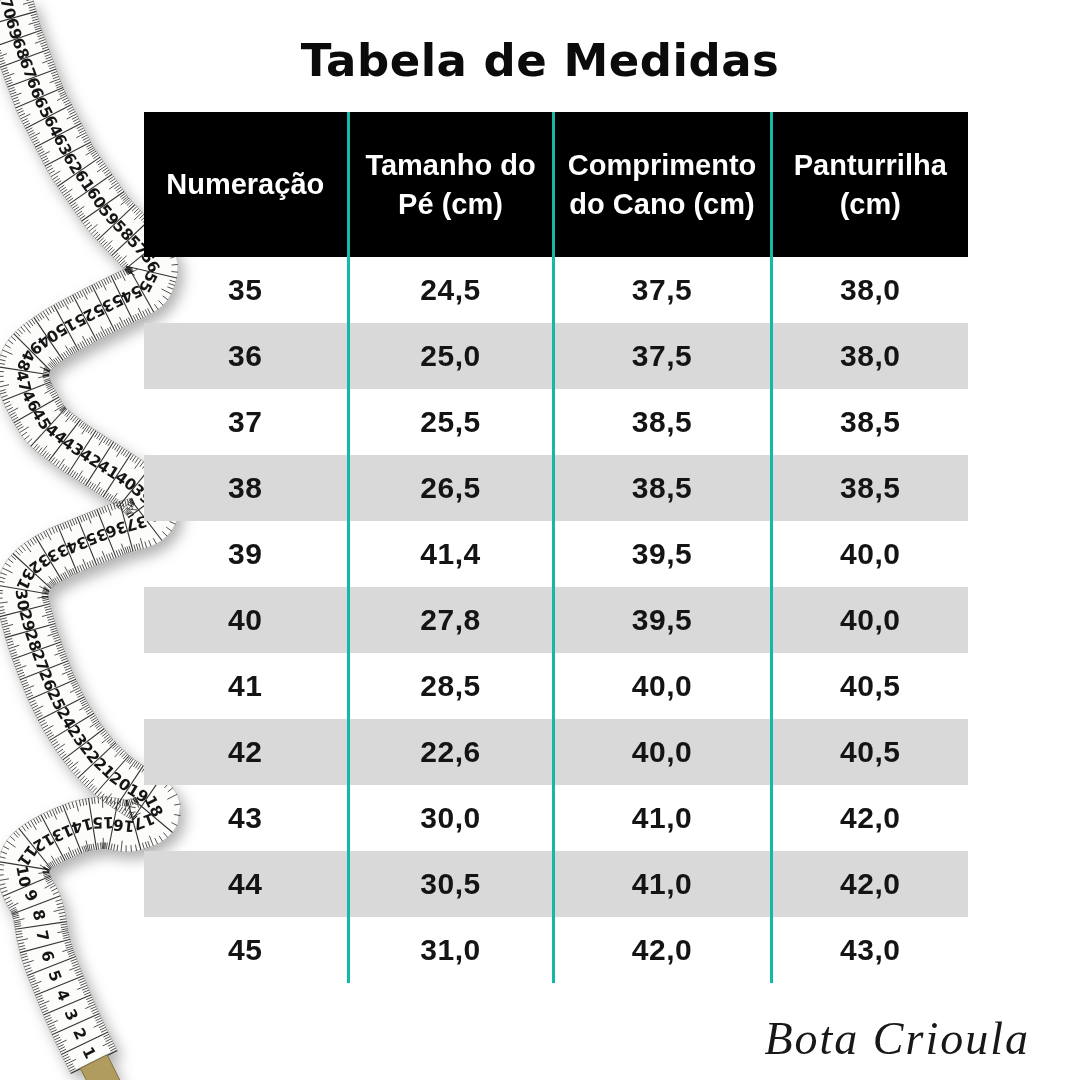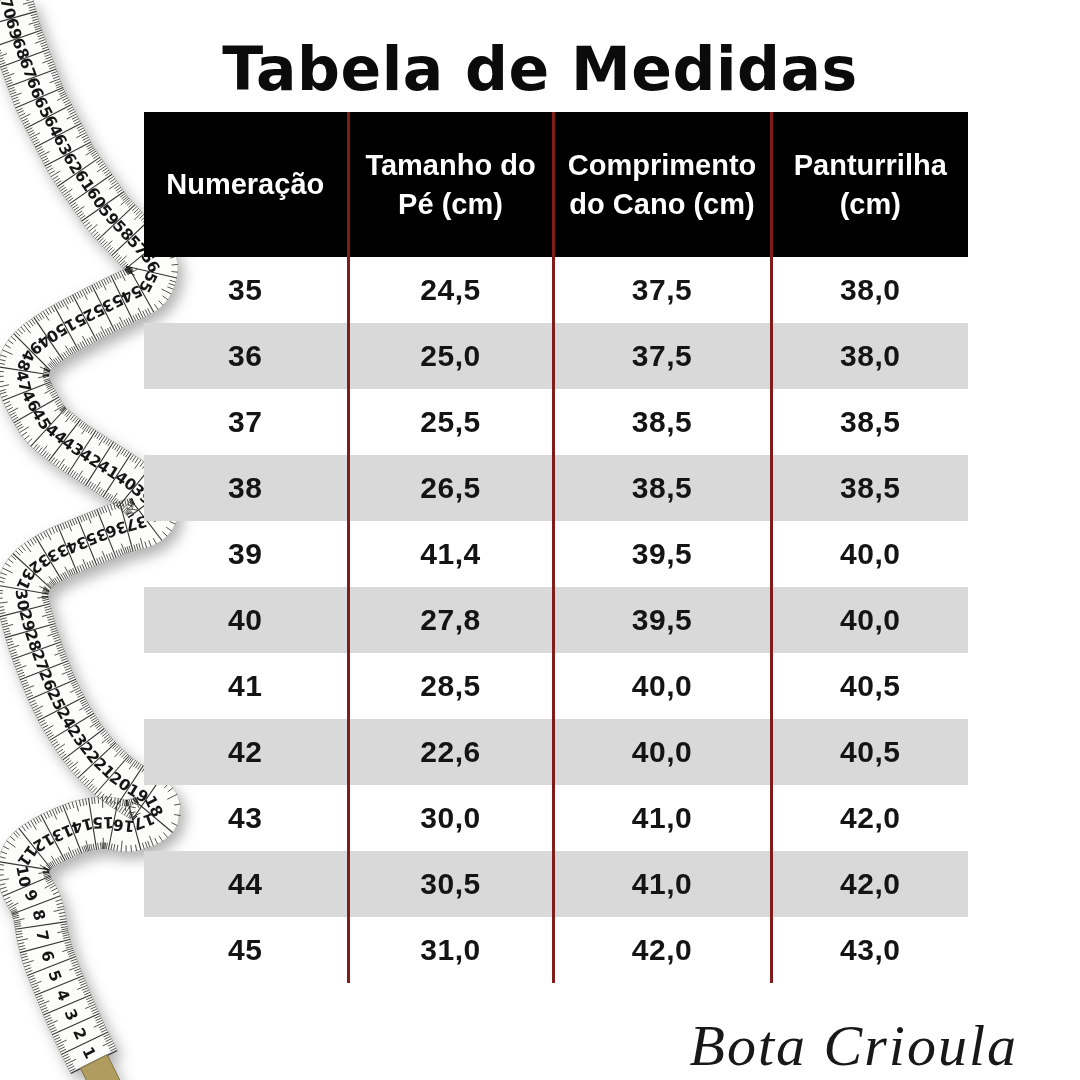--- a/index.html
+++ b/index.html
@@ -12,47 +12,47 @@
   
   .tape {
     position:absolute; left:0; top:0; z-index:0;
     filter:drop-shadow(5px 7px 7px rgba(0,0,0,0.30));
   }
   
   .title {
     position:absolute; top:34px; left:0; width:1080px;
     text-align:center; z-index:2;
     font-family:"DejaVu Sans", sans-serif;
-    font-weight:700; font-size:60px; letter-spacing:0.5px;
+    font-weight:700; font-size:45px; letter-spacing:0.5px;
     color:#0b0b0b;
   }
   
   table.size-table {
     position:absolute; left:144px; top:112px; width:824px;
     border-collapse:collapse; table-layout:fixed; z-index:1;
   }
   table.size-table th {
     background:#000000; color:#ffffff;
     height:145px; vertical-align:middle; text-align:center;
     font-size:29px; font-weight:700; line-height:1.32;
     padding:0 10px;
   }
   table.size-table td {
     height:66px; vertical-align:middle; text-align:center;
     font-size:30px; font-weight:700; color:#141414;
     letter-spacing:0.5px;
   }
   table.size-table th + th,
-  table.size-table td + td { border-left:3px solid #7f1d1d; }
+  table.size-table td + td { border-left:3px solid #14b8a6; }
   table.size-table tbody tr:nth-child(even) { background:#d9d9d9; }
   
   .signature {
-    position:absolute; top:1012px; right:62px; z-index:2;
+    position:absolute; top:1012px; right:50px; z-index:2;
     font-family:"Liberation Serif", serif; font-style:italic;
-    font-size:58px; color:#181818; letter-spacing:2px;
+    font-size:46px; color:#181818; letter-spacing:2px;
   }
 </style>
 </head>
 <body>
 
 <div class="canvas">
 
   <svg class="tape" id="tape-svg" width="200" height="1080" viewBox="0 0 200 1080">
       <path d="M-25.0,-15.0 L-24.2,-12.1 L-23.4,-9.2 L-22.6,-6.3 L-21.8,-3.4 L-21.0,-0.5 L-20.2,2.4 L-19.4,5.2 L-18.5,8.1 L-17.7,11.0 L-16.9,13.9 L-16.1,16.8 L-15.3,19.7 L-14.5,22.6 L-13.7,25.5 L-12.9,28.4 L-12.0,31.3 L-11.2,34.3 L-10.3,37.4 L-9.3,40.7 L-8.2,43.9 L-7.2,47.1 L-6.1,50.2 L-5.0,53.2 L-4.0,56.0 L-2.9,58.8 L-1.9,61.6 L-0.8,64.5 L0.2,67.3 L1.2,70.1 L2.3,72.9 L3.3,75.7 L4.4,78.5 L5.4,81.3 L6.4,84.2 L7.5,87.0 L8.5,89.8 L9.6,92.6 L10.6,95.4 L11.7,98.3 L12.8,101.3 L14.0,104.5 L15.4,107.8 L16.8,111.2 L18.3,114.4 L19.8,117.5 L21.2,120.3 L22.6,123.1 L24.0,125.7 L25.4,128.4 L26.8,131.1 L28.2,133.7 L29.5,136.4 L30.9,139.1 L32.3,141.7 L33.7,144.4 L35.0,147.1 L36.4,149.7 L37.8,152.4 L39.2,155.1 L40.5,157.7 L41.9,160.4 L43.3,163.1 L44.7,165.8 L46.2,168.6 L47.9,171.6 L49.7,174.7 L51.6,177.9 L53.6,180.9 L55.5,183.8 L57.3,186.4 L59.0,189.0 L60.8,191.4 L62.5,193.9 L64.2,196.4 L65.9,198.8 L67.6,201.3 L69.3,203.8 L71.0,206.2 L72.7,208.7 L74.4,211.2 L76.1,213.6 L77.8,216.1 L79.5,218.6 L81.3,221.1 L83.2,223.7 L85.2,226.5 L87.5,229.5 L89.9,232.4 L92.4,235.2 L94.8,237.8 L97.0,240.2 L99.1,242.5 L101.2,244.6 L103.2,246.8 L105.3,249.0 L107.4,251.2 L109.4,253.4 L111.5,255.5 L113.5,257.7 L115.5,259.9 L117.5,261.9 L119.3,263.9 L121.1,265.9 L122.8,267.8 L124.4,269.7 L125.9,271.5 L126.9,272.8 L127.1,272.9 L126.6,271.3 L126.1,268.5 L126.2,266.4 L126.3,266.1 L125.9,267.4 L125.3,269.4 L124.7,271.0 L124.5,271.3 L124.9,270.3 L125.9,268.9 L128.6,266.8 L127.0,267.7 L124.7,268.9 L122.0,270.2 L119.3,271.5 L116.6,272.8 L113.8,274.1 L111.1,275.5 L108.3,276.8 L105.6,278.2 L102.8,279.5 L100.1,280.9 L97.4,282.2 L94.7,283.6 L92.1,284.9 L89.4,286.2 L86.7,287.6 L84.0,289.0 L81.2,290.4 L78.4,291.8 L75.6,293.2 L72.9,294.7 L70.1,296.1 L67.5,297.6 L64.8,299.0 L62.2,300.4 L59.5,301.8 L56.8,303.2 L54.0,304.8 L51.1,306.4 L48.1,308.1 L45.0,310.0 L42.0,311.9 L39.2,313.7 L36.6,315.5 L34.0,317.2 L31.5,319.0 L28.8,320.9 L25.9,323.0 L22.8,325.4 L19.7,328.0 L16.8,330.6 L14.0,333.4 L11.1,336.5 L6.3,342.8 L3.2,348.3 L1.0,353.7 L-0.4,358.3 L-1.3,362.4 L-2.1,366.5 L-2.7,371.2 L-2.9,376.9 L-2.5,382.8 L-1.4,388.3 L-0.2,392.9 L1.1,396.8 L2.5,400.4 L4.0,404.0 L5.7,407.6 L7.4,411.1 L9.0,414.2 L10.6,417.1 L12.1,419.7 L13.6,422.4 L15.1,425.0 L16.7,427.8 L18.6,430.9 L20.8,434.5 L23.7,438.5 L27.0,442.5 L30.4,446.0 L33.6,448.9 L36.4,451.2 L38.9,453.2 L41.2,455.0 L43.6,456.9 L46.0,458.7 L48.4,460.6 L50.9,462.5 L53.5,464.5 L56.3,466.5 L59.2,468.5 L62.0,470.4 L64.8,472.2 L67.4,473.9 L70.0,475.6 L72.5,477.2 L75.0,478.8 L77.5,480.5 L80.1,482.1 L82.6,483.7 L85.1,485.3 L87.6,487.0 L90.2,488.6 L92.7,490.2 L95.2,491.8 L97.7,493.4 L100.3,495.1 L102.8,496.7 L105.2,498.3 L107.6,499.8 L109.8,501.3 L111.7,502.7 L113.6,504.0 L115.5,505.5 L117.5,507.1 L119.6,508.9 L121.8,510.7 L123.7,512.3 L125.2,513.8 L126.4,514.9 L127.3,516.0 L128.1,517.1 L128.5,517.8 L128.1,517.2 L127.0,514.5 L128.0,502.8 L129.2,500.7 L129.9,499.7 L130.7,498.9 L131.5,498.3 L131.6,498.1 L130.6,498.4 L128.6,498.9 L126.0,499.6 L123.1,500.4 L120.0,501.2 L116.7,502.1 L113.3,503.2 L109.8,504.3 L106.3,505.5 L103.2,506.8 L100.2,507.9 L97.3,509.1 L94.5,510.2 L91.7,511.3 L88.9,512.4 L86.1,513.5 L83.3,514.7 L80.5,515.8 L77.7,516.9 L74.9,518.1 L72.1,519.2 L69.3,520.3 L66.6,521.5 L63.8,522.6 L61.0,523.7 L58.1,524.9 L55.1,526.1 L51.9,527.5 L48.5,529.1 L45.1,530.8 L41.8,532.6 L38.7,534.3 L35.9,535.9 L33.2,537.6 L30.3,539.4 L27.1,541.4 L23.7,543.9 L20.3,546.5 L17.1,549.3 L14.2,552.2 L11.2,555.3 L8.1,559.0 L3.5,566.2 L1.2,571.1 L-0.4,575.6 L-1.7,579.9 L-2.8,584.6 L-3.6,590.0 L-3.9,595.9 L-3.5,601.4 L-2.8,606.1 L-2.0,609.9 L-1.3,613.1 L-0.5,616.2 L0.3,619.2 L1.1,622.2 L1.9,625.3 L2.7,628.3 L3.5,631.2 L4.3,634.1 L5.2,637.0 L6.0,640.0 L6.9,643.1 L7.9,646.3 L8.9,649.6 L10.0,652.7 L11.1,655.8 L12.1,658.7 L13.1,661.6 L14.2,664.4 L15.2,667.3 L16.3,670.2 L17.4,673.2 L18.5,676.2 L19.7,679.1 L20.8,682.0 L21.9,684.9 L23.1,687.7 L24.2,690.5 L25.4,693.4 L26.6,696.4 L28.0,699.6 L29.4,702.7 L30.9,705.8 L32.3,708.7 L33.7,711.5 L35.1,714.2 L36.4,717.0 L37.8,719.8 L39.3,722.7 L41.0,725.7 L42.6,728.7 L44.3,731.6 L46.0,734.4 L47.6,737.1 L49.2,739.7 L50.8,742.3 L52.5,745.1 L54.3,747.9 L56.3,750.8 L58.3,753.8 L60.4,756.7 L62.4,759.3 L64.3,761.8 L66.2,764.3 L68.1,766.7 L70.1,769.3 L72.3,772.0 L74.7,774.8 L77.3,777.7 L79.9,780.4 L82.4,782.8 L84.7,785.1 L87.0,787.2 L89.2,789.4 L91.6,791.6 L94.3,794.0 L97.2,796.5 L100.2,799.0 L103.3,801.3 L106.2,803.3 L108.9,805.2 L111.5,806.9 L114.1,808.6 L116.8,810.4 L119.3,812.0 L122.1,813.8 L125.0,815.5 L127.7,817.2 L129.9,818.5 L131.5,819.6 L132.4,820.3 L132.7,820.6 L132.3,820.3 L131.1,818.5 L129.4,814.1 L131.5,800.6 L133.2,798.5 L134.4,797.5 L135.1,797.2 L135.2,797.2 L134.3,797.6 L132.4,798.3 L130.1,799.0 L128.1,799.6 L126.9,799.9 L126.4,799.9 L126.3,799.9 L125.7,799.8 L124.3,799.6 L122.1,799.2 L119.2,798.6 L115.7,798.0 L111.6,797.4 L106.8,796.9 L101.8,796.8 L97.0,797.1 L92.8,797.6 L89.3,798.1 L86.0,798.7 L82.7,799.3 L79.0,800.0 L75.0,800.9 L70.9,802.1 L67.0,803.4 L63.5,804.8 L60.4,806.0 L57.5,807.2 L54.6,808.4 L51.7,809.7 L48.6,811.0 L45.4,812.5 L42.2,814.1 L39.0,815.7 L36.1,817.4 L33.2,818.9 L30.3,820.6 L27.2,822.5 L23.9,824.7 L20.5,827.0 L17.2,829.6 L13.8,832.7 L10.0,836.5 L6.2,841.4 L2.9,847.2 L0.5,852.9 L-1.1,858.3 L-2.2,863.7 L-2.7,869.4 L-2.6,875.5 L-1.8,881.3 L-0.7,886.3 L0.6,890.5 L2.5,895.5 L4.2,899.4 L6.0,903.1 L7.7,906.2 L9.1,908.8 L10.2,910.7 L10.9,912.1 L11.5,913.4 L12.1,914.9 L12.7,916.8 L13.2,918.8 L13.7,921.0 L14.2,923.2 L14.6,925.5 L15.1,928.3 L15.5,931.2 L16.0,934.4 L16.6,937.9 L17.3,941.5 L18.1,945.1 L18.9,948.4 L19.7,951.6 L20.5,954.6 L21.3,957.7 L22.3,960.9 L23.3,964.4 L24.5,967.8 L25.7,971.2 L26.9,974.3 L28.0,977.3 L29.1,980.1 L30.2,983.0 L31.4,985.8 L32.5,988.7 L33.6,991.5 L34.8,994.4 L35.9,997.2 L37.1,1000.0 L38.2,1002.8 L39.4,1005.6 L40.6,1008.5 L41.8,1011.3 L43.0,1014.2 L44.2,1017.0 L45.4,1019.9 L46.6,1022.6 L47.8,1025.4 L49.1,1028.2 L50.3,1031.1 L51.6,1033.9 L52.9,1036.9 L54.2,1039.7 L55.6,1042.5 L56.9,1045.3 L58.2,1048.1 L59.5,1050.8 L60.8,1053.6 L62.2,1056.3 L63.5,1059.1 L64.9,1061.9 L66.3,1064.6 L67.6,1067.4 L69.0,1070.0 L70.3,1072.7 L116.8,1049.5 L115.5,1046.8 L114.1,1044.1 L112.8,1041.5 L111.5,1038.8 L110.2,1036.2 L108.9,1033.6 L107.7,1031.0 L106.4,1028.4 L105.1,1025.7 L103.8,1023.0 L102.6,1020.3 L101.4,1017.7 L100.2,1015.2 L99.0,1012.6 L97.9,1010.0 L96.7,1007.4 L95.5,1004.7 L94.3,1001.9 L93.1,999.2 L92.0,996.5 L90.8,993.9 L89.7,991.2 L88.6,988.5 L87.5,985.8 L86.4,983.1 L85.2,980.3 L84.1,977.6 L83.0,974.9 L81.9,972.1 L80.8,969.4 L79.7,966.7 L78.6,964.0 L77.6,961.2 L76.5,958.5 L75.5,955.8 L74.6,953.4 L73.7,951.1 L73.0,948.9 L72.2,946.5 L71.5,944.0 L70.8,941.3 L70.1,938.6 L69.4,935.9 L68.8,933.4 L68.2,931.1 L67.8,928.9 L67.4,926.4 L66.9,923.7 L66.5,920.7 L66.0,917.5 L65.4,914.0 L64.6,910.3 L63.8,906.6 L62.8,902.9 L61.6,899.0 L60.1,894.8 L58.3,890.6 L56.3,886.7 L54.5,883.4 L53.0,880.7 L51.8,878.6 L51.0,876.8 L50.4,875.3 L50.2,874.6 L49.6,873.1 L49.4,872.2 L49.3,872.1 L49.2,872.2 L49.1,872.0 L49.2,871.5 L49.2,871.1 L49.0,871.3 L48.5,871.7 L48.2,871.8 L48.6,871.3 L49.6,870.3 L51.0,869.2 L52.5,868.1 L54.3,866.9 L56.3,865.7 L58.5,864.3 L60.9,863.0 L63.2,861.8 L65.4,860.6 L67.5,859.6 L69.8,858.5 L72.2,857.5 L74.8,856.4 L77.5,855.2 L80.1,854.1 L82.5,853.2 L84.6,852.4 L86.4,851.8 L88.1,851.3 L89.9,850.8 L92.2,850.4 L94.7,849.9 L97.4,849.5 L99.7,849.1 L101.5,848.9 L102.7,848.8 L103.7,848.8 L104.9,848.9 L106.7,849.2 L109.1,849.6 L112.1,850.2 L115.8,850.9 L120.3,851.5 L125.7,851.9 L131.6,851.7 L137.1,850.9 L141.6,849.8 L145.4,848.7 L148.8,847.6 L152.6,846.2 L157.2,844.3 L162.5,841.3 L167.9,837.2 L173.1,831.9 L177.7,824.5 L180.6,805.1 L177.5,795.0 L173.1,788.1 L168.8,783.3 L164.7,779.6 L160.8,776.7 L157.4,774.4 L154.5,772.6 L152.0,771.1 L149.8,769.8 L147.5,768.3 L145.0,766.7 L142.7,765.2 L140.3,763.6 L137.9,762.0 L135.6,760.5 L133.6,759.0 L131.9,757.7 L130.3,756.4 L128.7,755.0 L126.9,753.4 L124.9,751.5 L122.8,749.5 L120.7,747.5 L118.7,745.6 L116.9,743.8 L115.4,742.2 L113.9,740.6 L112.4,738.9 L110.9,736.9 L109.1,734.8 L107.4,732.5 L105.6,730.2 L103.9,727.9 L102.3,725.8 L100.8,723.8 L99.4,721.8 L98.1,719.8 L96.7,717.6 L95.2,715.2 L93.6,712.7 L92.1,710.2 L90.6,707.7 L89.2,705.4 L87.9,703.1 L86.7,700.9 L85.4,698.6 L84.2,696.2 L82.9,693.6 L81.6,691.0 L80.3,688.4 L79.0,685.8 L77.8,683.3 L76.7,681.0 L75.6,678.7 L74.6,676.3 L73.5,673.8 L72.4,671.1 L71.3,668.4 L70.2,665.6 L69.2,662.9 L68.1,660.2 L67.1,657.5 L66.1,654.9 L65.1,652.3 L64.1,649.6 L63.1,646.8 L62.1,644.0 L61.1,641.2 L60.1,638.5 L59.2,635.9 L58.3,633.4 L57.5,630.9 L56.8,628.3 L56.0,625.7 L55.2,622.9 L54.4,620.1 L53.6,617.2 L52.8,614.4 L52.1,611.6 L51.3,608.8 L50.6,606.0 L49.9,603.3 L49.2,600.5 L48.6,597.9 L48.1,595.8 L48.0,594.5 L48.1,594.1 L48.3,593.9 L48.5,593.5 L48.8,592.3 L49.3,590.9 L49.8,589.8 L50.1,589.3 L48.8,591.4 L49.5,590.5 L50.6,589.2 L52.0,587.9 L53.3,586.7 L54.6,585.7 L56.1,584.6 L57.9,583.4 L60.1,582.0 L62.5,580.6 L64.9,579.2 L67.1,578.0 L69.1,576.9 L71.0,576.0 L73.0,575.0 L75.3,574.0 L77.9,573.0 L80.6,571.9 L83.3,570.8 L86.1,569.6 L88.9,568.5 L91.7,567.4 L94.4,566.3 L97.2,565.1 L99.9,564.0 L102.7,562.9 L105.5,561.8 L108.3,560.7 L111.0,559.6 L113.8,558.5 L116.6,557.4 L119.3,556.3 L121.9,555.3 L124.3,554.3 L126.5,553.5 L128.7,552.8 L131.0,552.1 L133.5,551.4 L136.3,550.7 L139.2,549.9 L142.3,549.1 L146.1,548.0 L150.8,546.4 L156.4,543.9 L162.4,540.2 L167.7,535.5 L172.2,529.9 L176.1,522.5 L178.1,504.9 L175.7,496.3 L172.7,490.4 L169.8,486.1 L166.9,482.4 L163.9,479.0 L160.8,475.9 L158.0,473.2 L155.3,471.0 L152.9,468.9 L150.4,466.8 L147.7,464.7 L144.9,462.5 L141.9,460.3 L139.0,458.3 L136.2,456.4 L133.5,454.6 L130.9,453.0 L128.4,451.3 L125.8,449.7 L123.3,448.1 L120.8,446.5 L118.3,444.8 L115.8,443.2 L113.2,441.6 L110.7,440.0 L108.2,438.4 L105.7,436.7 L103.1,435.1 L100.6,433.5 L98.1,431.9 L95.6,430.3 L93.2,428.7 L91.0,427.2 L88.8,425.8 L86.8,424.4 L84.7,422.8 L82.5,421.2 L80.3,419.5 L77.9,417.7 L75.6,415.8 L73.2,414.0 L70.9,412.2 L68.7,410.4 L66.9,408.9 L65.6,407.7 L64.9,406.9 L64.4,406.2 L63.8,405.3 L62.9,403.8 L61.7,401.7 L60.3,399.3 L58.9,396.7 L57.4,394.1 L56.0,391.6 L54.7,389.2 L53.5,387.1 L52.5,385.1 L51.7,383.3 L50.9,381.3 L50.1,379.3 L49.5,377.5 L49.2,376.3 L49.1,376.0 L49.1,376.0 L49.1,375.6 L49.3,374.4 L49.6,372.6 L50.1,370.8 L50.4,369.7 L50.6,369.6 L50.6,370.0 L49.4,371.5 L50.6,370.2 L52.1,368.8 L53.6,367.4 L55.1,366.1 L56.8,364.8 L58.7,363.4 L60.9,361.8 L63.3,360.2 L65.7,358.6 L68.1,357.0 L70.3,355.5 L72.4,354.2 L74.4,353.0 L76.6,351.7 L78.9,350.4 L81.4,349.1 L84.0,347.7 L86.6,346.3 L89.3,344.9 L91.9,343.5 L94.5,342.1 L97.1,340.7 L99.6,339.4 L102.2,338.0 L104.7,336.7 L107.3,335.4 L110.0,334.1 L112.6,332.8 L115.3,331.4 L118.0,330.1 L120.7,328.7 L123.4,327.4 L126.0,326.1 L128.7,324.7 L131.3,323.5 L133.9,322.2 L136.6,320.9 L139.2,319.6 L141.9,318.3 L144.6,317.0 L147.4,315.7 L150.4,314.2 L154.0,312.2 L161.6,306.7 L166.9,301.0 L170.7,295.1 L173.1,290.0 L174.6,285.9 L175.8,282.2 L176.9,277.7 L177.9,271.6 L177.9,263.4 L175.9,254.9 L172.7,247.9 L169.5,243.1 L166.9,239.6 L164.6,236.7 L162.4,234.1 L160.1,231.5 L157.8,228.9 L155.6,226.5 L153.4,224.2 L151.3,222.0 L149.3,219.8 L147.2,217.7 L145.2,215.5 L143.1,213.3 L141.0,211.1 L139.0,208.9 L136.9,206.8 L134.9,204.6 L133.0,202.6 L131.4,200.8 L129.9,199.1 L128.5,197.4 L127.1,195.6 L125.6,193.6 L124.0,191.3 L122.3,189.0 L120.6,186.5 L118.9,184.0 L117.2,181.6 L115.5,179.1 L113.8,176.6 L112.0,174.2 L110.3,171.7 L108.6,169.2 L106.9,166.8 L105.2,164.3 L103.5,161.8 L101.8,159.4 L100.1,157.0 L98.6,154.7 L97.1,152.5 L95.8,150.5 L94.6,148.6 L93.4,146.5 L92.2,144.3 L90.8,141.8 L89.5,139.2 L88.1,136.5 L86.7,133.9 L85.4,131.2 L84.0,128.5 L82.6,125.9 L81.2,123.2 L79.9,120.5 L78.5,117.9 L77.1,115.2 L75.7,112.5 L74.4,109.9 L73.0,107.2 L71.6,104.6 L70.2,101.9 L68.9,99.2 L67.5,96.6 L66.3,94.1 L65.1,91.8 L64.1,89.6 L63.2,87.4 L62.3,85.2 L61.4,82.8 L60.4,80.1 L59.4,77.4 L58.3,74.6 L57.3,71.8 L56.3,69.0 L55.2,66.2 L54.2,63.3 L53.1,60.5 L52.1,57.7 L51.1,54.9 L50.0,52.1 L49.0,49.3 L47.9,46.5 L46.9,43.6 L45.9,40.8 L44.8,38.0 L43.8,35.2 L42.8,32.5 L41.9,29.9 L41.1,27.5 L40.3,25.0 L39.5,22.5 L38.8,19.9 L38.0,17.1 L37.2,14.3 L36.4,11.4 L35.6,8.5 L34.8,5.6 L34.0,2.7 L33.1,-0.1 L32.3,-3.0 L31.5,-5.9 L30.7,-8.8 L29.9,-11.7 L29.1,-14.6 L28.3,-17.5 L27.5,-20.4 L26.7,-23.2 L25.8,-26.1 L25.0,-29.0 Z" fill="#fcfcfa" stroke="#c6c6c4" stroke-width="1"></path>
       <path d="M-24.3,-12.4 L-18.1,-14.2 M25.7,-26.5 L19.5,-24.7 M-23.6,-9.9 L-17.4,-11.7 M26.5,-24.0 L20.2,-22.2 M-22.9,-7.4 L-16.6,-9.1 M27.2,-21.4 L20.9,-19.7 M-22.2,-4.9 L-11.6,-7.8 M27.9,-18.9 L17.3,-15.9 M-21.5,-2.3 L-15.2,-4.1 M28.6,-16.4 L22.3,-14.6 M-20.8,0.2 L-14.5,-1.6 M29.3,-13.9 L23.0,-12.1 M-20.1,2.7 L-13.8,1.0 M30.0,-11.3 L23.7,-9.6 M-18.6,7.8 L-12.4,6.0 M31.4,-6.3 L25.2,-4.5 M-17.9,10.3 L-11.7,8.6 M32.1,-3.7 L25.9,-2.0 M-17.2,12.8 L-11.0,11.1 M32.8,-1.2 L26.6,0.5 M-16.5,15.4 L-5.9,12.4 M33.6,1.3 L23.0,4.3 M-15.8,17.9 L-9.5,16.1 M34.3,3.9 L28.0,5.6 M-15.1,20.4 L-8.8,18.7 M35.0,6.4 L28.7,8.1 M-14.4,23.0 L-8.1,21.2 M35.7,8.9 L29.4,10.7 M-13.0,28.0 L-6.7,26.3 M37.1,14.0 L30.8,15.7 M-12.3,30.6 L-6.0,28.8 M37.8,16.5 L31.6,18.2 M-11.5,33.1 L-5.3,31.4 M38.5,19.0 L32.3,20.7 M-10.8,35.8 L-0.2,32.7 M39.2,21.4 L28.6,24.4 M-9.9,38.5 L-3.7,36.7 M39.9,23.6 L33.6,25.5 M-9.1,41.4 L-2.9,39.5 M40.5,25.8 L34.3,27.7 M-8.1,44.3 L-1.9,42.3 M41.2,27.9 L35.0,29.9 M-6.2,49.9 L-0.1,47.7 M42.7,32.2 L36.6,34.4 M-5.2,52.5 L0.9,50.3 M43.6,34.6 L37.5,36.8 M-4.3,55.0 L1.8,52.7 M44.5,37.0 L38.4,39.3 M-3.4,57.5 L6.9,53.7 M45.4,39.5 L35.0,43.3 M-2.5,59.9 L3.6,57.7 M46.3,41.9 L40.2,44.2 M-1.6,62.4 L4.5,60.2 M47.2,44.4 L41.1,46.6 M-0.7,64.9 L5.4,62.6 M48.1,46.9 L42.0,49.1 M1.1,69.8 L7.2,67.5 M49.9,51.8 L43.8,54.0 M2.0,72.3 L8.1,70.0 M50.8,54.2 L44.7,56.5 M3.0,74.7 L9.0,72.5 M51.7,56.7 L45.6,59.0 M3.9,77.2 L14.2,73.4 M52.6,59.2 L42.3,63.0 M4.8,79.7 L10.9,77.4 M53.6,61.6 L47.5,63.9 M5.7,82.1 L11.8,79.9 M54.5,64.1 L48.4,66.4 M6.6,84.6 L12.7,82.3 M55.4,66.6 L49.3,68.8 M8.4,89.5 L14.5,87.3 M57.2,71.5 L51.1,73.7 M9.3,92.0 L15.4,89.7 M58.1,74.0 L52.0,76.2 M10.2,94.4 L16.3,92.2 M59.0,76.4 L52.9,78.7 M11.1,96.9 L21.5,93.1 M59.9,78.9 L49.6,82.7 M12.1,99.4 L18.2,97.2 M60.8,81.3 L54.7,83.5 M13.1,102.1 L19.2,99.8 M61.7,83.5 L55.6,85.9 M14.2,104.9 L20.2,102.5 M62.5,85.6 L56.4,88.0 M16.7,110.9 L22.6,108.2 M64.0,89.3 L58.1,92.0 M17.8,113.3 L23.7,110.6 M65.1,91.7 L59.2,94.4 M19.2,116.2 L25.0,113.4 M66.0,93.5 L60.1,96.4 M20.5,118.9 L30.3,114.0 M67.0,95.5 L57.1,100.5 M21.8,121.4 L27.6,118.5 M68.1,97.7 L62.3,100.7 M23.0,123.8 L28.8,120.8 M69.3,100.0 L63.5,103.0 M24.2,126.2 L30.0,123.2 M70.4,102.3 L64.7,105.3 M26.6,130.8 L32.4,127.8 M72.9,107.0 L67.1,110.0 M27.9,133.2 L33.6,130.2 M74.1,109.3 L68.3,112.3 M29.1,135.5 L34.8,132.5 M75.3,111.6 L69.5,114.6 M30.3,137.8 L40.0,132.8 M76.5,114.0 L66.7,119.0 M31.5,140.2 L37.2,137.2 M77.7,116.3 L71.9,119.3 M32.7,142.5 L38.4,139.5 M78.9,118.6 L73.1,121.6 M33.9,144.8 L39.7,141.8 M80.1,121.0 L74.3,124.0 M36.3,149.5 L42.1,146.5 M82.5,125.6 L76.7,128.6 M37.5,151.8 L43.3,148.8 M83.7,128.0 L77.9,131.0 M38.7,154.2 L44.5,151.2 M84.9,130.3 L79.1,133.3 M39.9,156.5 L49.7,151.5 M86.1,132.6 L76.3,137.7 M41.1,158.8 L46.9,155.9 M87.3,135.0 L81.5,138.0 M42.3,161.2 L48.1,158.2 M88.5,137.3 L82.7,140.3 M43.6,163.6 L49.3,160.6 M89.7,139.6 L83.9,142.6 M46.1,168.4 L51.8,165.4 M92.0,144.0 L86.3,147.1 M47.6,171.1 L53.2,167.9 M93.1,146.0 L87.4,149.1 M49.2,173.9 L54.8,170.6 M94.1,147.7 L88.5,151.0 M50.9,176.7 L60.2,171.0 M95.1,149.4 L85.7,155.2 M52.6,179.5 L58.1,175.9 M96.2,151.1 L90.7,154.6 M54.3,182.0 L59.7,178.4 M97.4,152.9 L92.0,156.6 M55.9,184.4 L61.2,180.7 M98.7,154.9 L93.4,158.6 M58.9,188.8 L64.3,185.1 M101.7,159.2 L96.3,162.9 M60.4,190.9 L65.8,187.2 M103.2,161.3 L97.8,165.0 M61.9,193.1 L67.2,189.4 M104.7,163.5 L99.3,167.2 M63.4,195.3 L72.4,189.0 M106.2,165.7 L97.1,171.9 M64.9,197.4 L70.2,193.7 M107.6,167.8 L102.3,171.5 M66.4,199.6 L71.7,195.9 M109.1,170.0 L103.8,173.7 M67.9,201.7 L73.2,198.0 M110.6,172.1 L105.3,175.8 M70.9,206.1 L76.2,202.4 M113.6,176.5 L108.3,180.2 M72.4,208.2 L77.7,204.5 M115.1,178.6 L109.8,182.3 M73.9,210.4 L79.2,206.7 M116.6,180.8 L111.3,184.5 M75.4,212.5 L84.4,206.3 M118.1,182.9 L109.1,189.2 M76.9,214.7 L82.2,211.0 M119.6,185.1 L114.3,188.8 M78.4,216.9 L83.7,213.2 M121.1,187.2 L115.8,190.9 M79.9,219.1 L85.2,215.4 M122.5,189.3 L117.2,193.1 M83.1,223.6 L88.4,219.8 M125.4,193.4 L120.1,197.2 M84.9,226.1 L90.1,222.2 M126.7,195.2 L121.5,199.0 M86.9,228.7 L92.0,224.7 M127.9,196.7 L122.8,200.7 M89.1,231.4 L97.5,224.4 M129.0,198.1 L120.6,205.1 M91.3,234.0 L96.1,229.7 M130.2,199.5 L125.4,203.8 M93.4,236.3 L98.1,231.9 M131.6,201.1 L126.9,205.5 M95.3,238.4 L100.1,234.0 M133.3,202.9 L128.5,207.3 M99.0,242.3 L103.7,237.8 M136.8,206.6 L132.1,211.1 M100.8,244.2 L105.5,239.8 M138.6,208.5 L133.9,213.0 M102.6,246.1 L107.3,241.7 M140.4,210.4 L135.7,214.9 M104.4,248.0 L112.4,240.5 M142.2,212.3 L134.2,219.9 M106.2,250.0 L110.9,245.5 M144.0,214.3 L139.3,218.7 M108.0,251.9 L112.7,247.4 M145.8,216.2 L141.1,220.6 M109.8,253.8 L114.5,249.3 M147.6,218.1 L142.9,222.5 M113.4,257.6 L118.1,253.1 M151.2,221.9 L146.5,226.4 M115.2,259.5 L119.9,255.0 M153.1,223.8 L148.3,228.3 M117.0,261.4 L121.7,256.9 M154.9,225.8 L150.1,230.2 M118.7,263.2 L126.7,255.7 M156.7,227.8 L148.7,235.3 M120.2,264.9 L125.1,260.6 M158.7,229.9 L153.9,234.3 M121.7,266.6 L126.6,262.3 M160.7,232.2 L155.8,236.5 M123.1,268.2 L128.1,264.0 M162.7,234.5 L157.8,238.7 M125.8,271.4 L130.9,267.4 M166.8,239.4 L161.7,243.4 M127.4,273.5 L132.5,269.5 M168.4,241.5 L163.3,245.5 M128.1,274.5 L133.4,270.8 M170.7,244.8 L165.4,248.5 M127.9,274.4 L137.6,269.1 M173.5,249.4 L163.9,254.7 M127.0,272.6 L133.2,270.5 M176.3,256.2 L170.2,258.2 M126.2,269.5 L132.7,268.9 M178.0,264.4 L171.5,265.0 M126.1,267.0 L132.6,267.6 M177.9,272.2 L171.4,271.5 M125.9,267.3 L132.2,269.1 M175.8,282.1 L169.6,280.2 M125.4,268.9 L131.6,271.0 M174.7,285.4 L168.6,283.4 M125.0,270.1 L131.1,272.5 M173.4,289.2 L167.3,286.8 M125.0,270.2 L134.8,275.2 M171.3,294.0 L161.5,288.9 M125.9,269.0 L131.1,272.8 M167.8,299.7 L162.6,295.9 M127.4,267.5 L131.8,272.2 M163.1,305.3 L158.6,300.5 M128.5,266.8 L132.2,272.1 M158.1,309.5 L154.4,304.2 M127.1,267.7 L130.0,273.5 M150.5,314.1 L147.6,308.3 M124.8,268.8 L127.7,274.6 M148.1,315.3 L145.2,309.5 M122.7,269.8 L125.6,275.7 M145.4,316.6 L142.6,310.8 M120.4,270.9 L125.2,280.8 M143.0,317.8 L138.2,307.9 M118.1,272.1 L120.9,277.9 M140.7,318.9 L137.8,313.1 M115.7,273.2 L118.5,279.1 M138.3,320.0 L135.5,314.2 M113.3,274.4 L116.1,280.2 M136.0,321.2 L133.1,315.3 M108.4,276.8 L111.3,282.6 M131.4,323.4 L128.5,317.6 M106.1,277.9 L108.9,283.7 M129.0,324.6 L126.2,318.7 M103.6,279.1 L106.5,284.9 M126.8,325.7 L123.9,319.9 M101.3,280.3 L106.2,290.2 M124.4,326.8 L119.5,317.0 M98.9,281.5 L101.8,287.3 M122.1,328.0 L119.2,322.2 M96.5,282.7 L99.4,288.5 M119.8,329.2 L116.9,323.4 M94.2,283.8 L97.1,289.7 M117.4,330.4 L114.5,324.5 M89.5,286.2 L92.4,292.0 M112.7,332.7 L109.8,326.9 M87.1,287.4 L90.0,293.2 M110.4,333.9 L107.5,328.1 M84.7,288.6 L87.6,294.4 M108.1,335.0 L105.2,329.2 M82.3,289.8 L87.3,299.6 M105.8,336.2 L100.8,326.4 M79.8,291.1 L82.8,296.8 M103.6,337.3 L100.6,331.5 M77.4,292.3 L80.4,298.1 M101.4,338.5 L98.4,332.7 M74.9,293.6 L78.0,299.3 M99.2,339.6 L96.1,333.9 M70.2,296.1 L73.3,301.8 M94.6,342.0 L91.5,336.3 M67.9,297.3 L70.9,303.1 M92.3,343.2 L89.3,337.5 M65.5,298.6 L68.6,304.3 M90.0,344.5 L86.9,338.7 M63.2,299.8 L68.4,309.5 M87.7,345.7 L82.5,336.0 M60.9,301.1 L64.0,306.8 M85.4,346.9 L82.3,341.2 M58.5,302.3 L61.6,308.0 M83.1,348.1 L80.0,342.4 M56.2,303.6 L59.3,309.3 M80.8,349.4 L77.7,343.7 M51.2,306.3 L54.4,312.0 M76.6,351.7 L73.5,346.0 M48.4,307.9 L51.7,313.5 M74.8,352.7 L71.5,347.1 M45.7,309.6 L49.1,315.1 M73.1,353.8 L69.6,348.2 M43.0,311.2 L49.0,320.5 M71.3,354.9 L65.3,345.6 M40.5,312.9 L44.1,318.3 M69.4,356.1 L65.8,350.7 M38.3,314.3 L41.9,319.7 M67.2,357.6 L63.6,352.2 M36.0,315.9 L39.6,321.3 M65.2,358.9 L61.5,353.6 M31.5,319.0 L35.2,324.3 M61.0,361.8 L57.3,356.5 M29.1,320.6 L32.9,326.0 M59.1,363.1 L55.3,357.8 M26.5,322.5 L30.4,327.7 M57.4,364.3 L53.5,359.1 M23.7,324.6 L30.6,333.3 M56.0,365.4 L49.2,356.8 M20.9,326.9 L25.1,331.9 M54.8,366.4 L50.5,361.5 M18.2,329.3 L22.6,334.1 M53.5,367.5 L49.1,362.7 M15.6,331.7 L20.2,336.4 M52.3,368.6 L47.7,364.0 M11.1,336.4 L15.9,340.8 M49.5,371.5 L44.7,367.1 M8.2,340.0 L13.3,344.0 M49.1,372.0 L44.0,368.0 M5.1,344.6 L10.6,348.0 M49.4,371.8 L43.9,368.4 M2.4,349.9 L12.5,354.4 M49.8,371.3 L39.8,366.8 M0.5,355.0 L6.7,357.1 M50.0,371.1 L43.8,369.1 M-0.7,359.4 L5.6,360.9 M49.8,371.9 L43.5,370.3 M-1.5,363.1 L4.9,364.4 M49.5,373.3 L43.1,372.0 M-2.7,371.2 L3.8,371.7 M49.1,375.6 L42.7,375.0 M-2.9,376.5 L3.6,376.3 M49.1,375.6 L42.6,375.7 M-2.6,382.1 L3.9,381.2 M49.0,375.2 L42.5,376.0 M-1.7,387.2 L9.0,384.7 M48.9,375.2 L38.2,377.8 M-0.6,391.5 L5.6,389.5 M49.1,376.1 L42.8,378.0 M0.2,394.0 L6.4,392.1 M49.8,378.6 L43.6,380.5 M1.4,397.5 L7.5,395.3 M50.4,380.0 L44.2,382.2 M4.0,404.0 L10.0,401.4 M51.7,383.3 L45.7,385.8 M5.5,407.3 L11.3,404.5 M52.4,384.8 L46.5,387.6 M7.0,410.4 L12.8,407.4 M53.1,386.4 L47.4,389.4 M8.5,413.2 L18.1,407.9 M54.1,388.2 L44.5,393.5 M9.8,415.5 L15.5,412.4 M55.4,390.5 L49.7,393.6 M11.2,418.0 L16.8,414.8 M56.5,392.6 L50.8,395.8 M12.5,420.4 L18.2,417.2 M57.8,394.8 L52.1,398.0 M15.1,425.0 L20.8,421.8 M60.3,399.3 L54.7,402.5 M16.5,427.5 L22.2,424.2 M61.5,401.4 L55.9,404.7 M17.8,429.7 L23.5,426.5 M62.8,403.7 L57.2,406.9 M19.5,432.5 L28.9,426.8 M63.9,405.4 L54.5,411.1 M21.7,435.8 L27.0,432.1 M64.7,406.5 L59.3,410.2 M24.4,439.4 L29.4,435.4 M65.1,407.1 L60.0,411.1 M27.5,443.0 L32.2,438.6 M65.4,407.5 L60.7,411.9 M33.6,448.9 L37.7,443.9 M66.9,408.9 L62.7,413.9 M35.6,450.5 L39.7,445.6 M68.9,410.6 L64.7,415.6 M38.1,452.6 L42.2,447.5 M70.4,411.8 L66.4,416.9 M40.4,454.3 L47.1,445.7 M72.3,413.3 L65.6,422.0 M42.5,456.0 L46.5,450.8 M74.4,414.9 L70.4,420.1 M44.5,457.6 L48.5,452.5 M76.5,416.5 L72.5,421.7 M46.7,459.2 L50.6,454.1 M78.5,418.1 L74.5,423.2 M50.9,462.5 L54.9,457.4 M82.5,421.2 L78.6,426.4 M53.3,464.3 L57.2,459.1 M84.4,422.6 L80.5,427.8 M55.7,466.1 L59.5,460.8 M86.2,423.9 L82.4,429.2 M58.3,467.9 L64.5,458.8 M87.9,425.2 L81.7,434.2 M60.8,469.6 L64.4,464.2 M89.7,426.4 L86.1,431.8 M63.2,471.2 L66.8,465.8 M91.7,427.7 L88.1,433.1 M65.5,472.7 L69.1,467.3 M93.8,429.1 L90.2,434.5 M70.0,475.6 L73.5,470.2 M98.1,431.9 L94.6,437.4 M72.2,477.0 L75.7,471.6 M100.3,433.3 L96.8,438.8 M74.4,478.5 L77.9,473.0 M102.5,434.7 L99.0,440.2 M76.6,479.9 L82.6,470.6 M104.7,436.1 L98.8,445.4 M78.8,481.3 L82.4,475.8 M107.0,437.6 L103.4,443.0 M81.0,482.7 L84.6,477.3 M109.2,439.0 L105.7,444.5 M83.3,484.1 L86.8,478.7 M111.4,440.4 L107.9,445.9 M87.7,487.0 L91.2,481.5 M115.8,443.2 L112.3,448.7 M89.9,488.4 L93.4,482.9 M118.0,444.7 L114.5,450.1 M92.1,489.8 L95.6,484.4 M120.2,446.1 L116.7,451.6 M94.3,491.2 L100.3,482.0 M122.4,447.5 L116.5,456.8 M96.5,492.7 L100.0,487.2 M124.6,448.9 L121.1,454.4 M98.7,494.1 L102.2,488.6 M126.8,450.3 L123.3,455.8 M100.9,495.5 L104.5,490.0 M129.1,451.8 L125.5,457.2 M105.3,498.3 L108.8,492.9 M133.5,454.7 L130.0,460.1 M107.3,499.6 L110.9,494.2 M135.9,456.2 L132.3,461.6 M109.2,500.9 L112.8,495.5 M138.4,457.9 L134.8,463.2 M110.9,502.0 L117.3,493.1 M141.0,459.7 L134.7,468.7 M112.5,503.2 L116.4,498.0 M143.7,461.6 L139.8,466.8 M114.1,504.4 L118.1,499.3 M146.3,463.6 L142.3,468.7 M116.1,506.0 L120.2,500.9 M148.4,465.2 L144.3,470.3 M119.7,508.9 L123.9,503.9 M152.9,468.9 L148.8,473.9 M121.6,510.5 L125.7,505.5 M155.1,470.8 L150.9,475.7 M123.2,511.9 L127.5,507.0 M157.5,472.8 L153.2,477.7 M124.5,513.0 L132.0,505.0 M160.1,475.2 L152.5,483.2 M125.4,513.9 L130.1,509.4 M162.9,477.9 L158.2,482.4 M126.1,514.7 L131.1,510.5 M165.8,481.0 L160.8,485.2 M126.8,515.3 L132.0,511.5 M168.5,484.3 L163.3,488.2 M128.5,517.8 L134.0,514.4 M172.7,490.5 L167.2,493.9 M128.0,517.0 L133.9,514.4 M175.6,496.1 L169.6,498.7 M126.9,513.9 L133.3,512.7 M178.0,504.3 L171.6,505.5 M126.5,508.8 L137.4,510.0 M178.2,514.5 L167.2,513.3 M127.4,504.3 L133.4,506.7 M175.5,524.0 L169.5,521.5 M128.5,501.8 L133.9,505.4 M171.6,530.9 L166.2,527.2 M129.3,500.4 L134.1,504.8 M167.1,536.1 L162.4,531.6 M131.4,498.3 L134.5,504.0 M156.4,543.9 L153.2,538.2 M131.8,498.0 L134.2,504.0 M151.1,546.3 L148.7,540.3 M131.2,498.2 L133.1,504.4 M146.7,547.8 L144.8,541.6 M129.6,498.6 L132.5,509.2 M143.3,548.8 L140.4,538.2 M127.3,499.2 L128.9,505.5 M140.5,549.5 L138.8,543.3 M124.8,499.9 L126.4,506.2 M138.0,550.2 L136.3,543.9 M122.0,500.6 L123.7,506.9 M135.6,550.8 L133.9,544.6 M116.6,502.1 L118.4,508.4 M130.9,552.1 L129.1,545.9 M113.5,503.1 L115.4,509.3 M129.0,552.7 L127.0,546.5 M110.3,504.1 L112.4,510.3 M127.1,553.3 L125.0,547.2 M107.3,505.2 L111.1,515.5 M125.3,554.0 L121.4,543.7 M104.4,506.3 L106.8,512.3 M123.2,554.8 L120.8,548.7 M101.8,507.3 L104.2,513.3 M120.9,555.6 L118.5,549.6 M99.3,508.3 L101.7,514.3 M118.6,556.6 L116.1,550.5 M94.4,510.2 L96.8,516.3 M113.7,558.5 L111.3,552.5 M91.9,511.2 L94.4,517.3 M111.3,559.5 L108.8,553.5 M89.5,512.2 L91.9,518.2 M108.8,560.5 L106.4,554.4 M87.1,513.2 L91.1,523.4 M106.4,561.4 L102.3,551.2 M84.6,514.2 L87.0,520.2 M104.0,562.4 L101.5,556.4 M82.1,515.1 L84.6,521.2 M101.6,563.4 L99.1,557.4 M79.7,516.1 L82.1,522.2 M99.1,564.4 L96.7,558.3 M74.8,518.1 L77.2,524.2 M94.3,566.3 L91.9,560.3 M72.3,519.1 L74.8,525.1 M91.9,567.3 L89.4,561.3 M69.9,520.1 L72.3,526.1 M89.5,568.3 L87.0,562.3 M67.5,521.1 L71.6,531.3 M87.0,569.3 L82.9,559.1 M65.0,522.1 L67.5,528.1 M84.6,570.3 L82.1,564.2 M62.6,523.1 L65.0,529.1 M82.2,571.2 L79.7,565.2 M60.1,524.1 L62.6,530.1 M79.7,572.2 L77.3,566.2 M55.0,526.2 L57.5,532.2 M75.2,574.1 L72.7,568.1 M52.1,527.4 L54.7,533.4 M73.2,574.9 L70.6,569.0 M49.0,528.8 L51.8,534.7 M71.5,575.7 L68.7,569.8 M45.9,530.3 L51.0,540.1 M69.9,576.5 L64.8,566.7 M43.6,531.6 L46.6,537.3 M67.6,577.7 L64.6,571.9 M40.6,533.2 L43.8,538.9 M65.9,578.6 L62.8,572.9 M37.9,534.7 L41.2,540.4 M64.1,579.7 L60.8,574.1 M33.0,537.7 L36.4,543.2 M60.0,582.1 L56.6,576.6 M30.4,539.3 L33.9,544.8 M58.1,583.3 L54.6,577.8 M27.6,541.1 L31.2,546.5 M56.5,584.3 L52.9,578.9 M24.5,543.3 L31.0,552.1 M55.3,585.1 L48.8,576.3 M21.3,545.7 L25.4,550.7 M54.3,585.9 L50.2,580.9 M18.4,548.2 L22.7,553.0 M53.2,586.8 L48.9,582.0 M15.6,550.7 L20.2,555.4 M52.1,587.8 L47.5,583.2 M11.1,555.4 L15.9,559.8 M49.3,590.7 L44.5,586.3 M8.2,558.9 L13.3,562.9 M48.9,591.3 L43.8,587.2 M5.2,563.2 L10.7,566.7 M49.0,591.3 L43.5,587.8 M2.6,568.0 L12.5,572.9 M49.2,591.2 L39.3,586.3 M0.6,572.7 L6.7,575.0 M49.2,591.4 L43.1,589.0 M-0.8,576.9 L5.4,578.8 M48.9,592.2 L42.7,590.3 M-1.9,580.8 L4.4,582.4 M48.6,593.2 L42.3,591.7 M-3.6,590.2 L2.9,590.7 M48.2,594.1 L41.8,593.7 M-3.8,592.9 L2.7,593.3 M48.0,596.8 L41.6,596.3 M-3.8,598.4 L2.7,598.1 M48.2,596.5 L41.7,596.7 M-3.2,603.5 L7.7,602.0 M48.3,596.6 L37.4,598.0 M-2.5,607.8 L3.9,606.5 M48.5,597.5 L42.1,598.8 M-1.7,611.2 L4.6,609.7 M48.9,599.2 L42.5,600.7 M-1.0,614.0 L5.3,612.5 M49.4,601.4 L43.1,603.0 M0.3,619.4 L6.6,617.8 M50.6,606.2 L44.4,607.9 M1.0,622.1 L7.3,620.4 M51.3,608.6 L45.0,610.3 M1.8,624.8 L8.0,623.1 M51.9,611.0 L45.6,612.8 M2.5,627.3 L13.1,624.4 M52.6,613.6 L42.0,616.5 M3.2,629.9 L9.4,628.2 M53.3,616.0 L47.0,617.8 M3.9,632.5 L10.2,630.7 M54.0,618.5 L47.7,620.3 M4.6,635.0 L10.9,633.3 M54.7,621.0 L48.4,622.8 M6.1,640.3 L12.3,638.5 M56.1,625.9 L49.8,627.7 M6.9,643.0 L13.1,641.2 M56.7,628.2 L50.5,630.1 M7.8,645.9 L14.0,643.9 M57.4,630.4 L51.2,632.3 M8.7,648.7 L19.1,645.3 M58.1,632.5 L47.6,635.9 M9.6,651.6 L15.7,649.5 M58.8,634.7 L52.6,636.8 M10.5,654.3 L16.7,652.1 M59.6,636.9 L53.4,639.1 M11.4,656.7 L17.5,654.6 M60.4,639.4 L54.3,641.6 M13.2,661.8 L19.3,659.6 M62.2,644.2 L56.0,646.4 M14.1,664.3 L20.2,662.1 M63.0,646.7 L56.9,648.9 M15.0,666.8 L21.1,664.6 M63.9,649.1 L57.8,651.3 M16.0,669.4 L26.3,665.6 M64.8,651.4 L54.5,655.2 M17.0,672.0 L23.0,669.8 M65.6,653.8 L59.5,656.0 M17.9,674.7 L24.0,672.3 M66.5,656.0 L60.4,658.4 M18.9,677.3 L25.0,674.9 M67.4,658.3 L61.3,660.7 M20.9,682.3 L27.0,679.9 M69.3,663.1 L63.2,665.5 M21.9,684.8 L27.9,682.4 M70.2,665.5 L64.2,667.9 M22.9,687.2 L28.9,684.8 M71.2,667.9 L65.1,670.3 M23.9,689.7 L34.1,685.6 M72.1,670.3 L61.9,674.4 M24.9,692.3 L30.9,689.8 M73.1,672.6 L67.0,675.1 M26.0,695.0 L32.0,692.4 M74.0,674.8 L68.0,677.3 M27.2,697.7 L33.2,695.1 M74.8,676.9 L68.9,679.5 M29.5,702.9 L35.4,700.2 M76.8,681.2 L70.9,684.0 M30.8,705.7 L36.7,702.9 M77.7,683.2 L71.9,686.1 M32.1,708.3 L37.9,705.4 M78.8,685.4 L72.9,688.2 M33.3,710.8 L43.2,705.9 M79.9,687.6 L70.0,692.5 M34.5,713.2 L40.3,710.3 M81.0,689.9 L75.2,692.8 M35.7,715.6 L41.5,712.6 M82.2,692.2 L76.4,695.1 M37.0,718.0 L42.7,715.1 M83.3,694.4 L77.5,697.4 M39.5,722.9 L45.2,719.9 M85.6,698.9 L79.8,701.9 M40.9,725.6 L46.6,722.5 M86.6,700.8 L80.9,703.9 M42.4,728.3 L48.1,725.1 M87.7,702.7 L82.0,705.9 M43.9,730.9 L53.4,725.4 M88.8,704.7 L79.3,710.2 M45.4,733.4 L51.0,730.1 M90.0,706.7 L84.4,710.0 M46.8,735.8 L52.4,732.4 M91.3,708.8 L85.7,712.2 M48.2,738.1 L53.8,734.7 M92.6,711.0 L87.1,714.4 M51.0,742.6 L56.5,739.2 M95.3,715.4 L89.8,718.8 M52.5,745.0 L58.0,741.6 M96.6,717.5 L91.1,721.0 M54.1,747.5 L59.5,744.0 M97.8,719.4 L92.4,722.9 M55.8,750.2 L64.9,744.0 M99.0,721.2 L89.8,727.3 M57.6,752.8 L63.0,749.1 M100.1,722.8 L94.8,726.6 M59.5,755.4 L64.7,751.5 M101.3,724.5 L96.1,728.4 M61.3,757.8 L66.4,753.9 M102.7,726.4 L97.5,730.3 M64.5,762.1 L69.7,758.1 M105.8,730.4 L100.6,734.4 M66.2,764.2 L71.3,760.3 M107.3,732.4 L102.2,736.4 M67.9,766.4 L73.0,762.4 M108.9,734.4 L103.8,738.4 M69.6,768.6 L78.2,761.8 M110.4,736.3 L101.7,743.2 M71.6,771.1 L76.6,766.9 M111.7,738.0 L106.7,742.1 M73.7,773.7 L78.6,769.4 M112.9,739.4 L108.0,743.7 M75.5,775.6 L80.4,771.4 M114.6,741.4 L109.7,745.7 M80.1,780.6 L84.8,776.0 M117.2,744.1 L112.5,748.6 M82.4,782.8 L86.9,778.2 M118.7,745.6 L114.1,750.2 M84.4,784.8 L88.9,780.1 M120.4,747.2 L115.9,751.9 M86.4,786.7 L94.0,778.7 M122.2,749.0 L114.6,757.0 M88.4,788.6 L92.8,783.8 M124.0,750.7 L119.6,755.4 M90.3,790.4 L94.8,785.6 M125.9,752.5 L121.5,757.3 M92.4,792.3 L96.8,787.6 M127.7,754.1 L123.3,758.9 M97.4,796.7 L101.6,791.7 M130.6,756.6 L126.4,761.7 M100.2,799.0 L104.2,793.8 M131.9,757.7 L127.9,762.9 M103.0,801.0 L106.8,795.7 M133.3,758.8 L129.5,764.1 M105.1,802.6 L111.5,793.6 M135.5,760.3 L129.0,769.3 M107.7,804.4 L111.4,799.0 M137.2,761.5 L133.5,766.9 M110.1,806.0 L113.7,800.6 M139.1,762.8 L135.5,768.2 M112.4,807.5 L116.0,802.1 M141.2,764.2 L137.6,769.6 M117.1,810.6 L120.6,805.1 M145.3,766.9 L141.8,772.4 M119.3,812.0 L122.8,806.6 M147.5,768.3 L144.0,773.8 M121.8,813.6 L125.3,808.1 M149.4,769.6 L146.0,775.1 M124.3,815.2 L130.1,805.8 M151.4,770.8 L145.7,780.1 M126.7,816.6 L130.0,811.0 M153.5,772.0 L150.2,777.6 M128.6,817.8 L132.0,812.2 M156.1,773.6 L152.7,779.1 M129.9,818.6 L133.6,813.2 M159.2,775.6 L155.6,781.0 M132.7,820.5 L136.7,815.5 M165.0,779.8 L160.9,784.9 M132.7,820.6 L137.2,816.0 M168.8,783.3 L164.3,787.9 M132.1,820.0 L137.2,816.0 M172.9,787.8 L167.8,791.8 M130.8,817.8 L140.6,812.9 M177.1,794.3 L167.3,799.3 M129.2,813.0 L135.6,811.9 M180.5,804.0 L174.1,805.1 M129.3,806.6 L135.7,807.7 M180.5,815.6 L174.1,814.5 M131.0,801.6 L136.8,804.6 M177.2,825.5 L171.4,822.6 M134.1,797.8 L138.3,802.7 M167.6,837.5 L163.4,832.5 M135.0,797.2 L138.5,802.7 M162.5,841.3 L159.1,835.8 M135.5,797.0 L138.2,802.9 M157.6,844.1 L154.8,838.2 M134.9,797.3 L138.8,807.6 M153.3,846.0 L149.4,835.7 M133.5,797.9 L135.5,804.1 M149.9,847.3 L147.8,841.1 M131.0,798.8 L133.0,804.9 M147.4,848.1 L145.3,841.9 M129.0,799.3 L131.0,805.6 M144.3,849.1 L142.4,842.8 M126.5,800.0 L127.8,806.3 M136.7,851.0 L135.4,844.6 M126.4,799.9 L127.1,806.4 M131.5,851.7 L130.9,845.2 M126.6,799.9 L126.6,806.4 M126.1,851.9 L126.1,845.4 M126.5,799.9 L125.3,810.8 M121.0,851.6 L122.2,840.7 M125.4,799.8 L124.3,806.2 M116.9,851.1 L117.9,844.7 M123.5,799.5 L122.3,805.9 M113.6,850.5 L114.8,844.1 M121.0,799.0 L119.7,805.4 M110.9,850.0 L112.2,843.6 M115.3,797.9 L114.2,804.3 M106.3,849.1 L107.4,842.7 M111.5,797.4 L110.7,803.8 M104.9,848.9 L105.7,842.5 M107.1,797.0 L106.8,803.4 M104.0,848.9 L104.4,842.4 M102.5,796.8 L102.7,807.8 M103.4,848.8 L103.2,837.8 M98.1,797.0 L98.6,803.5 M102.6,848.8 L102.0,842.3 M94.3,797.4 L95.1,803.8 M101.2,848.9 L100.3,842.5 M91.7,797.7 L92.5,804.2 M98.6,849.3 L97.7,842.8 M85.6,798.7 L86.7,805.1 M94.3,850.0 L93.2,843.6 M82.6,799.3 L83.8,805.7 M92.1,850.4 L90.9,844.0 M79.3,799.9 L80.7,806.3 M90.2,850.8 L88.9,844.4 M75.7,800.8 L78.5,811.4 M88.7,851.1 L86.0,840.5 M72.0,801.8 L73.9,808.0 M87.4,851.4 L85.5,845.2 M68.4,802.9 L70.6,809.1 M86.0,851.9 L83.8,845.8 M65.2,804.1 L67.6,810.1 M84.2,852.5 L81.8,846.4 M60.0,806.2 L62.4,812.2 M79.7,854.3 L77.2,848.3 M57.4,807.2 L59.9,813.2 M77.4,855.3 L74.9,849.3 M54.9,808.3 L57.4,814.3 M75.0,856.2 L72.5,850.2 M52.3,809.4 L56.7,819.5 M72.8,857.2 L68.5,847.1 M49.6,810.6 L52.2,816.5 M70.7,858.1 L68.1,852.2 M46.7,811.9 L49.5,817.8 M68.8,859.0 L66.1,853.1 M43.8,813.3 L46.7,819.1 M67.0,859.8 L64.1,854.0 M38.3,816.1 L41.4,821.8 M63.1,861.8 L60.0,856.1 M36.0,817.4 L39.1,823.1 M60.8,863.1 L57.7,857.4 M33.4,818.8 L36.6,824.5 M58.8,864.2 L55.6,858.5 M30.8,820.3 L36.3,829.8 M56.8,865.3 L51.3,855.8 M28.0,822.0 L31.4,827.5 M55.1,866.4 L51.8,860.8 M25.0,823.9 L28.6,829.3 M53.7,867.3 L50.1,861.9 M22.0,826.0 L25.8,831.3 M52.4,868.1 L48.6,862.9 M15.6,831.0 L20.0,835.8 M50.5,869.6 L46.1,864.8 M13.7,832.7 L18.0,837.6 M48.5,871.3 L44.2,866.5 M10.2,836.3 L15.0,840.7 M48.4,871.6 L43.6,867.2 M6.6,840.9 L15.5,847.3 M48.9,871.2 L39.9,864.8 M3.4,846.3 L9.1,849.3 M49.4,870.4 L43.7,867.4 M1.0,851.6 L7.0,853.9 M49.7,869.8 L43.6,867.5 M-0.7,856.6 L5.6,858.2 M49.6,869.8 L43.3,868.1 M-2.3,864.1 L4.1,865.2 M49.1,872.5 L42.6,871.4 M-2.7,869.5 L3.7,869.9 M49.2,872.3 L42.7,872.0 M-2.6,875.3 L3.8,874.8 M49.2,871.9 L42.8,872.3 M-1.9,880.7 L8.9,878.8 M49.3,871.6 L38.4,873.5 M-0.9,885.3 L5.4,883.7 M49.4,872.1 L43.1,873.8 M0.2,889.1 L6.4,887.2 M49.7,873.3 L43.5,875.3 M1.4,892.7 L7.5,890.4 M50.2,874.8 L44.1,877.0 M4.4,899.9 L10.3,897.0 M51.2,877.3 L45.4,880.1 M6.1,903.2 L11.8,900.1 M51.9,878.7 L46.2,881.7 M7.6,906.0 L13.2,902.8 M52.9,880.5 L47.2,883.7 M8.8,908.2 L18.4,902.9 M54.2,882.9 L44.6,888.2 M10.1,910.5 L15.8,907.3 M55.5,885.1 L49.8,888.3 M10.9,912.1 L16.7,909.1 M57.1,888.2 L51.3,891.2 M11.4,913.3 L17.4,910.6 M58.8,891.8 L52.9,894.5 M12.2,915.4 L18.4,913.4 M61.7,899.5 L55.5,901.4 M12.7,916.9 L19.0,915.2 M62.8,903.0 L56.5,904.7 M13.2,918.6 L19.5,917.1 M63.7,906.4 L57.4,907.9 M13.8,921.2 L24.5,918.6 M64.3,908.9 L53.6,911.5 M14.2,922.9 L20.5,921.6 M65.0,912.3 L58.7,913.6 M14.5,924.8 L20.9,923.6 M65.7,915.6 L59.3,916.8 M14.8,926.8 L21.2,925.8 M66.2,918.8 L59.8,919.8 M15.6,932.0 L22.0,931.0 M67.0,924.0 L60.6,925.0 M16.0,934.6 L22.4,933.6 M67.4,926.6 L61.0,927.6 M16.5,937.7 L22.9,936.5 M67.8,928.7 L61.4,929.8 M17.2,940.9 L28.0,938.7 M68.1,930.6 L57.4,932.7 M17.9,944.1 L24.2,942.7 M68.6,932.5 L62.2,933.9 M18.6,947.1 L24.9,945.6 M69.1,934.6 L62.8,936.2 M19.3,949.9 L25.6,948.3 M69.6,936.9 L63.3,938.5 M20.7,955.3 L27.0,953.6 M70.9,941.7 L64.6,943.4 M21.4,957.9 L27.7,956.1 M71.6,944.2 L65.3,945.9 M22.2,960.8 L28.5,959.0 M72.2,946.4 L65.9,948.2 M23.2,963.8 L33.7,960.5 M72.8,948.3 L62.3,951.6 M24.2,966.9 L30.3,964.8 M73.4,950.2 L67.3,952.3 M25.2,969.9 L31.3,967.7 M74.1,952.1 L68.0,954.4 M26.3,972.7 L32.4,970.4 M74.9,954.3 L68.8,956.6 M28.2,977.8 L34.3,975.5 M76.7,959.0 L70.6,961.3 M29.2,980.3 L35.3,978.0 M77.6,961.4 L71.6,963.7 M30.2,982.8 L36.2,980.4 M78.6,963.8 L72.5,966.2 M31.2,985.3 L41.4,981.3 M79.5,966.2 L69.3,970.2 M32.2,987.8 L38.2,985.4 M80.5,968.6 L74.4,971.0 M33.2,990.3 L39.2,987.9 M81.4,970.9 L75.4,973.4 M34.2,992.8 L40.2,990.4 M82.4,973.3 L76.3,975.7 M36.2,997.7 L42.2,995.3 M84.3,978.1 L78.3,980.6 M37.2,1000.2 L43.2,997.7 M85.3,980.5 L79.3,983.0 M38.2,1002.6 L44.2,1000.2 M86.3,982.9 L80.3,985.4 M39.2,1005.1 L49.4,1000.9 M87.3,985.3 L77.1,989.5 M40.2,1007.6 L46.2,1005.1 M88.3,987.7 L82.2,990.2 M41.3,1010.1 L47.3,1007.6 M89.2,990.0 L83.2,992.5 M42.3,1012.7 L48.3,1010.1 M90.2,992.3 L84.2,994.9 M44.4,1017.6 L50.4,1015.0 M92.2,997.1 L86.2,999.6 M45.5,1020.1 L51.5,1017.5 M93.2,999.4 L87.3,1002.0 M46.6,1022.5 L52.5,1019.9 M94.3,1001.8 L88.3,1004.4 M47.6,1024.9 L57.7,1020.5 M95.3,1004.2 L85.2,1008.6 M48.7,1027.4 L54.6,1024.8 M96.3,1006.5 L90.4,1009.1 M49.8,1029.9 L55.7,1027.3 M97.3,1008.8 L91.4,1011.5 M50.9,1032.3 L56.8,1029.7 M98.4,1011.2 L92.5,1013.9 M53.2,1037.4 L59.1,1034.7 M100.4,1015.7 L94.5,1018.4 M54.3,1039.9 L60.2,1037.2 M101.5,1017.9 L95.6,1020.7 M55.5,1042.4 L61.4,1039.6 M102.5,1020.2 L96.6,1023.0 M56.7,1044.8 L66.6,1040.1 M103.6,1022.5 L93.7,1027.3 M57.8,1047.2 L63.7,1044.5 M104.7,1024.9 L98.9,1027.7 M58.9,1049.7 L64.8,1046.8 M105.9,1027.2 L100.0,1030.0 M60.1,1052.1 L66.0,1049.3 M107.0,1029.5 L101.1,1032.3 M62.4,1056.9 L68.3,1054.1 M109.2,1034.2 L103.4,1037.0 M63.6,1059.3 L69.5,1056.5 M110.3,1036.4 L104.5,1039.3 M64.8,1061.8 L70.7,1058.9 M111.4,1038.7 L105.6,1041.6 M66.0,1064.2 L75.9,1059.3 M112.6,1041.0 L102.7,1045.9 M67.2,1066.6 L73.0,1063.7 M113.7,1043.3 L107.9,1046.2 M68.4,1068.9 L74.2,1066.0 M114.9,1045.7 L109.1,1048.6 M69.6,1071.3 L75.4,1068.4 M116.1,1048.0 L110.3,1050.9 " stroke="#1d1d1d" stroke-width="0.9" fill="none" opacity="0.85"></path>

